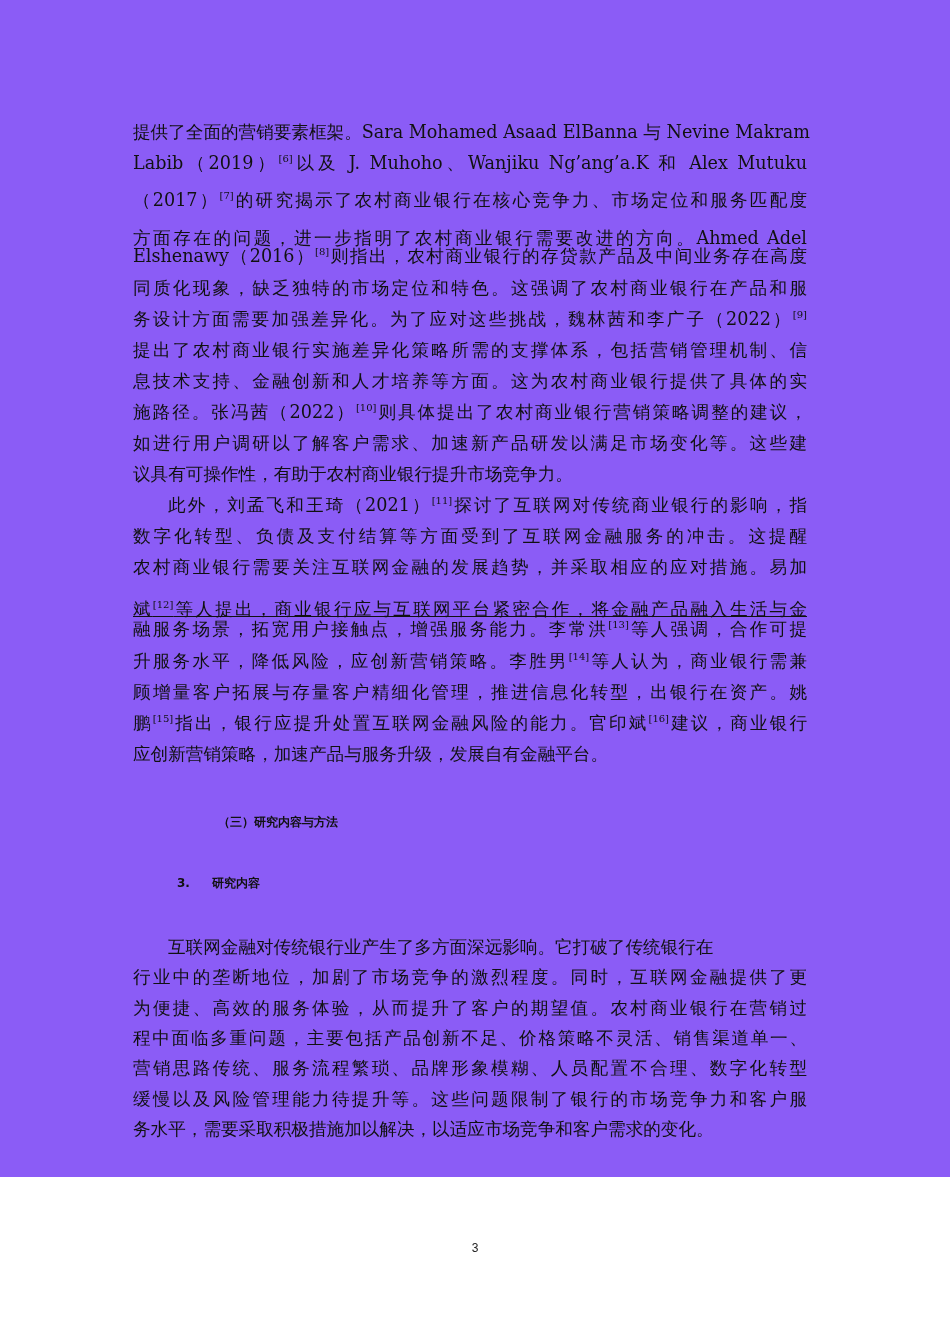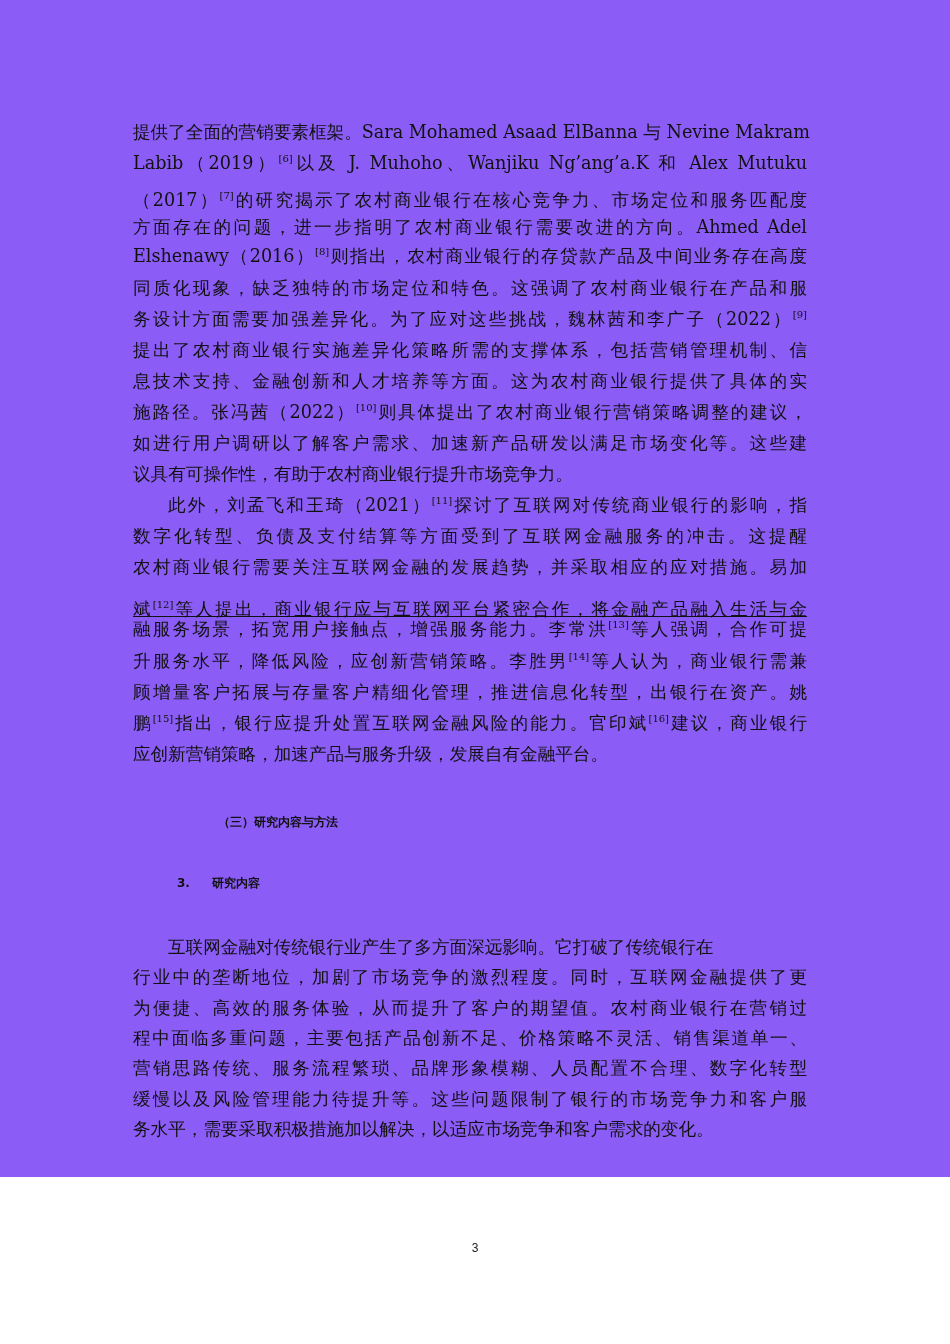--- a/index.html
+++ b/index.html
@@ -41,21 +41,21 @@
 </style>
 </head>
 <body>
 
 <div class="page">
 
   <div id="p1">
       <div class="line" style="top: 121px;">提供了全面的营销要素框架。Sara Mohamed Asaad ElBanna 与 Nevine Makram</div>
       <div class="line" style="top: 152.1px;"><span>Labib（2019）</span><sup>[6]</sup><span>以及 J. Muhoho、Wanjiku Ng’ang’a.K 和 Alex Mutuku</span></div>
       <div class="line" style="top: 171px; margin-top: 18px;"><span>（2017）</span><sup>[7]</sup><span>的研究揭示了农村商业银行在核心竞争力、市场定位和服务匹配度</span></div>
-      <div class="line" style="top: 216px;">方面存在的问题，进一步指明了农村商业银行需要改进的方向。Ahmed Adel</div>
+      <div class="line" style="top: 227px;">方面存在的问题，进一步指明了农村商业银行需要改进的方向。Ahmed Adel</div>
       <div class="line" style="top: 245.4px;"><span>Elshenawy（2016）</span><sup>[8]</sup><span>则指出，农村商业银行的存贷款产品及中间业务存在高度</span></div>
       <div class="line" style="top: 276.5px;">同质化现象，缺乏独特的市场定位和特色。这强调了农村商业银行在产品和服</div>
       <div class="line" style="top: 307.6px;"><span>务设计方面需要加强差异化。为了应对这些挑战，魏林茜和李广子（2022）</span><sup>[9]</sup></div>
       <div class="line" style="top: 338.7px;">提出了农村商业银行实施差异化策略所需的支撑体系，包括营销管理机制、信</div>
       <div class="line" style="top: 369.8px;">息技术支持、金融创新和人才培养等方面。这为农村商业银行提供了具体的实</div>
       <div class="line" style="top: 400.9px;"><span>施路径。张冯茜（2022）</span><sup>[10]</sup><span>则具体提出了农村商业银行营销策略调整的建议，</span></div>
       <div class="line" style="top: 432px;">如进行用户调研以了解客户需求、加速新产品研发以满足市场变化等。这些建</div>
       <div class="line last" style="top: 463.1px;">议具有可操作性，有助于农村商业银行提升市场竞争力。</div>
     </div>
   <div id="p2">

